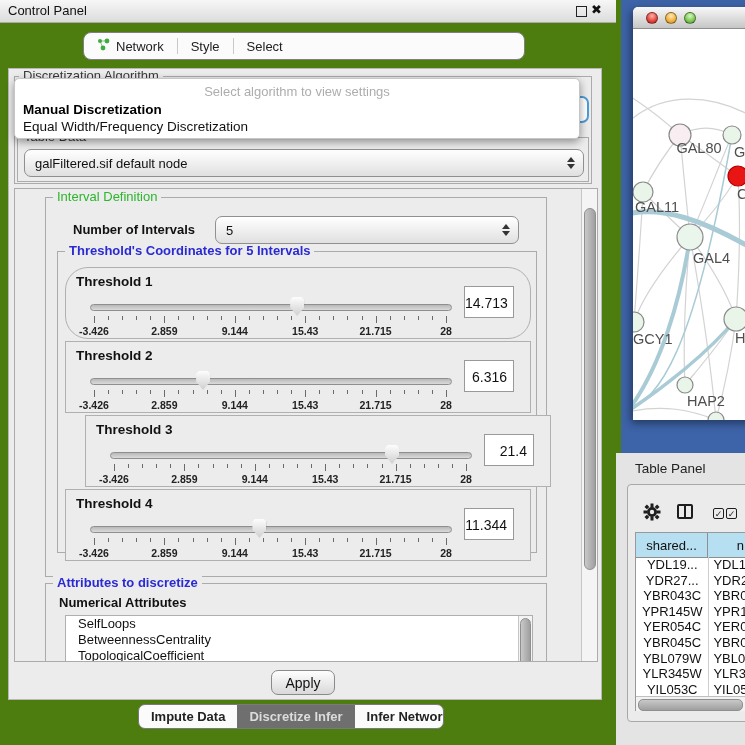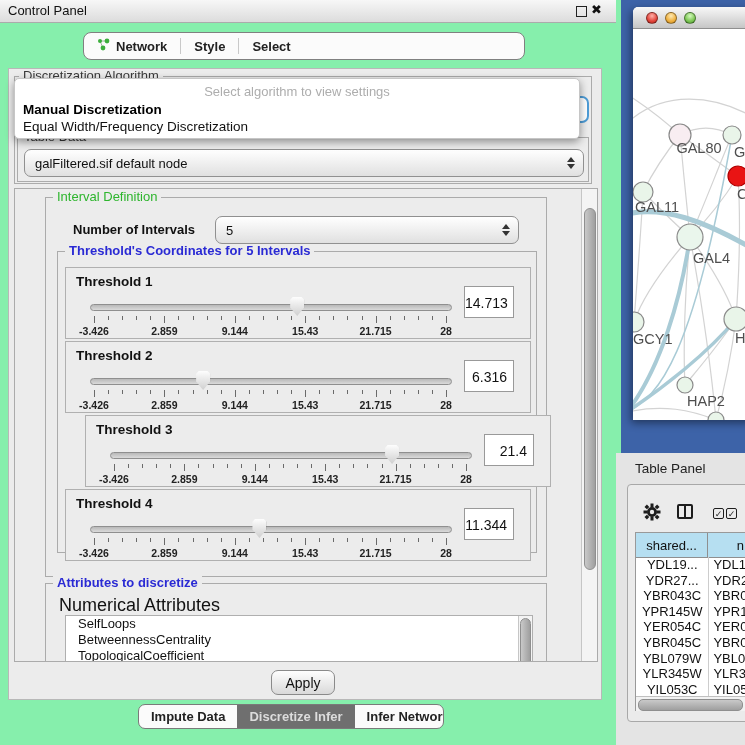--- a/index.html
+++ b/index.html
@@ -1,31 +1,31 @@
 <!DOCTYPE html>
 <html><head>
 <meta charset="utf-8">
 <style>
   html,body{margin:0;padding:0;background:#E7E7E7;}
   #app{position:relative;width:745px;height:745px;overflow:hidden;
        font-family:"Liberation Sans","DejaVu Sans",sans-serif;color:#1a1a1a;
-       background:#86efac;}
+       background:#4d7c0f;}
   .abs{position:absolute;}
 
   
   #titlebar{left:0;top:0;width:616px;height:22px;
     background:linear-gradient(#F7F7F7,#DCDCDC);border-bottom:1px solid #ABABAB;}
   #titlebar .title{left:8px;top:3px;font-size:13px;color:#111;}
   #float-ic{left:576px;top:6px;width:9px;height:9px;border:1.5px solid #222;background:transparent;}
   #close-ic{left:591px;top:2px;font-size:13px;font-weight:bold;color:#111;}
 
   
   #tabbar{left:83px;top:32px;width:440px;height:26px;background:#FBFBFB;
     border:1px solid #808080;border-radius:8px;display:flex;align-items:stretch;overflow:hidden;}
-  .ttab{display:flex;align-items:center;padding:0 13px;font-size:13px;font-weight:bold;color:#222;white-space:nowrap;}
+  .ttab{display:flex;align-items:center;padding:0 13px;font-size:13px;font-weight:normal;color:#222;white-space:nowrap;}
   .ttab.sel{background:#6F6F6F;color:#DCDCDC;}
   .tdiv{width:1px;background:#C9C9C9;margin:5px 0;}
   .neticon{margin-right:6px;display:inline-block;}
 
   
   #outerpanel{left:8px;top:68px;width:592px;height:630px;background:#ECECEC;border:1px solid #B8B8B8;}
 
   .grouptitle{position:absolute;font-size:13px;background:#ECECEC;padding:0 4px;line-height:14px;}
   .g-green{color:#2DB52D;}
   .g-blue{color:#2A2AD4;font-weight:bold;}
@@ -190,21 +190,21 @@
       <span>5</span>
       <div class="stepper">
           <div class="up"></div>
           <div class="dn"></div>
         </div>
     </div>
 
     <div class="groupbox" style="left:42px;top:62px;width:478px;height:300px;"></div>
     <div class="abs grouptitle g-blue" style="left:50px;top:55px;">Threshold's Coordinates for 5 Intervals</div>
 
-    <div class="thr-row" style="top:78px;">
+    <div class="thr-row" style="top:78px;border-radius:23px;">
       <div class="thr-label">Threshold 1</div>
       <div class="slider">
         <div class="track"></div>
         <div>
             <div class="tick tall" style="left: 4px;"></div>
             <div class="tick" style="left: 18.08px;"></div>
             <div class="tick" style="left: 32.16px;"></div>
             <div class="tick" style="left: 46.24px;"></div>
             <div class="tick" style="left: 60.32px;"></div>
             <div class="tick tall" style="left: 74.4px;"></div>
@@ -372,21 +372,21 @@
             <div class="ticklab" style="left: 255.6px;">21.715</div>
             <div class="ticklab" style="left: 326px;">28</div>
           </div>
         <div class="handle" style="left: 162.438px;"></div>
       </div>
       <div class="valbox">11.344</div>
     </div>
 
     <div class="groupbox" style="left:30px;top:394px;width:500px;height:90px;"></div>
     <div class="abs grouptitle g-blue" style="left:38px;top:387px;text-align:right;">Attributes to discretize</div>
-    <div class="abs" style="left:44px;top:406px;font-size:18px;font-weight:normal;color:#111;">Numerical Attributes</div>
+    <div class="abs" style="left:44px;top:406px;font-size:13px;font-weight:bold;color:#111;">Numerical Attributes</div>
     <div id="attr-list" class="abs">
       <div class="vsb-track" style="right:0;top:0;width:13px;height:100%;">
         <div class="vsb-thumb" style="left:1px;top:2px;width:9px;height:52px;"></div>
       </div>
     <div class="attr-item">SelfLoops</div>
         <div class="attr-item">BetweennessCentrality</div>
         <div class="attr-item">TopologicalCoefficient</div>
       </div>
 
     <div class="vsb-track" style="right:0;top:0;width:15px;height:100%;">

